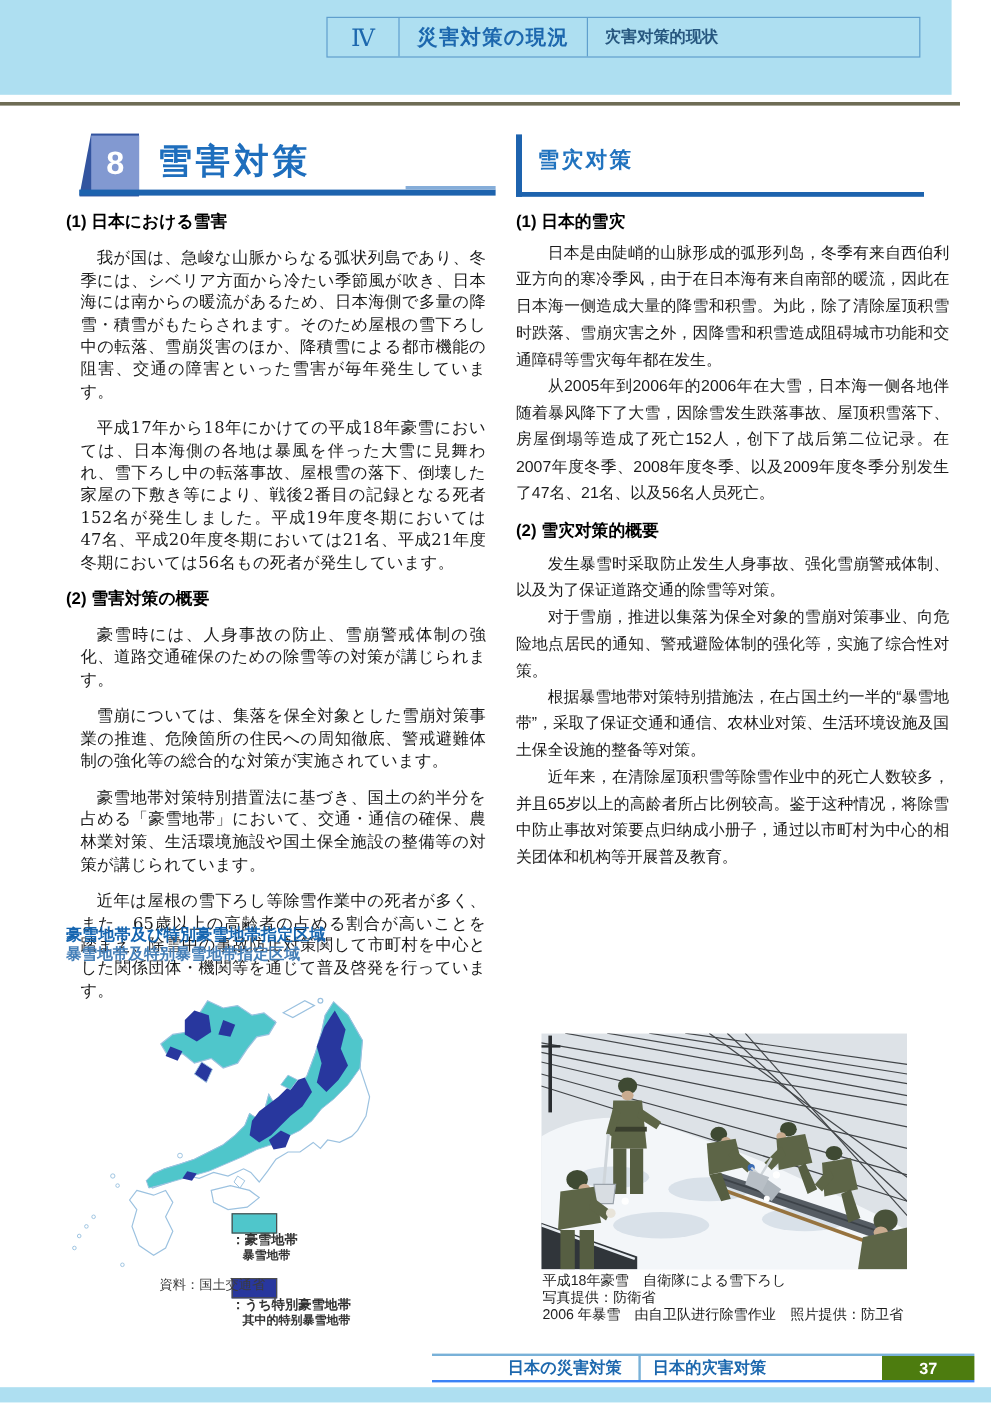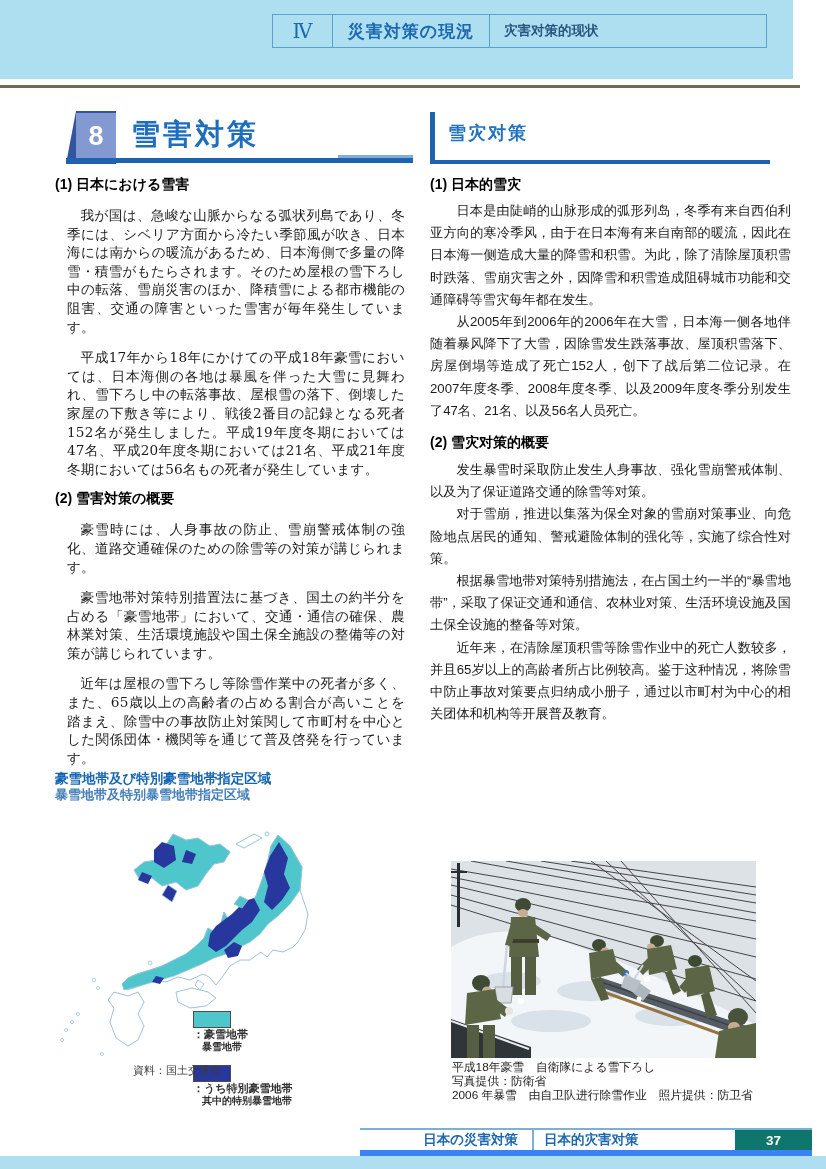--- a/index.html
+++ b/index.html
@@ -47,25 +47,25 @@
   .legend-ja{font-size:11px;font-weight:bold;color:#333;line-height:13px;}
   .legend-zh{font-size:10px;font-weight:bold;color:#333;line-height:12px;padding-left:9px;}
   .map-source{position:absolute;left:133px;top:1063px;font-size:11px;color:#3c3c3c;}
 
   
   .photo-wrap{position:absolute;left:451px;top:861px;width:305px;height:197px;overflow:hidden;}
   .photo-captions{position:absolute;left:452px;top:1061px;width:340px;font-size:11.8px;line-height:13.8px;color:#1d1d1d;}
   .photo-captions div{white-space:nowrap;}
 
   
-  .footer{position:absolute;left:360px;top:1128px;width:452px;height:20px;border-top:2px solid #79b1d8;border-bottom:8px solid #3b82f6;display:flex;align-items:stretch;}
+  .footer{position:absolute;left:360px;top:1128px;width:452px;height:20px;border-top:2px solid #79b1d8;border-bottom:2px solid #3b82f6;display:flex;align-items:stretch;}
   .foot-ja{width:158px;display:flex;align-items:center;justify-content:flex-end;padding-right:14px;color:#1d68ae;font-size:13.5px;font-weight:bold;}
   .foot-div{width:2px;background:#79b1d8;}
   .foot-zh{flex:1;display:flex;align-items:center;padding-left:10px;color:#1d68ae;font-size:13.5px;font-weight:bold;}
-  .foot-page{width:77px;background:#0f766e;color:#fff;display:flex;align-items:center;justify-content:center;font-size:13.5px;font-weight:bold;}
+  .foot-page{width:77px;background:#4d7c0f;color:#fff;display:flex;align-items:center;justify-content:center;font-size:13.5px;font-weight:bold;}
   .bottom-strip{position:absolute;left:0;top:1156px;width:826px;height:13px;background:#aedff1;}
 </style>
 </head>
 <body>
 
 <div class="page">
 
   <div class="band">
     <div class="chapter-box">
       <div class="chap-cell chap-num">Ⅳ</div>
@@ -86,20 +86,21 @@
   <div class="vbar-right"></div>
   <div class="sec-title-zh">雪灾对策</div>
   <div class="bar-right"></div>
 
   <div class="col col-ja">
     <h3 class="sub-h">(1) 日本における雪害</h3>
     <p>我が国は、急峻な山脈からなる弧状列島であり、冬季には、シベリア方面から冷たい季節風が吹き、日本海には南からの暖流があるため、日本海側で多量の降雪・積雪がもたらされます。そのため屋根の雪下ろし中の転落、雪崩災害のほか、降積雪による都市機能の阻害、交通の障害といった雪害が毎年発生しています。</p>
     <p>平成17年から18年にかけての平成18年豪雪においては、日本海側の各地は暴風を伴った大雪に見舞われ、雪下ろし中の転落事故、屋根雪の落下、倒壊した家屋の下敷き等により、戦後2番目の記録となる死者152名が発生しました。平成19年度冬期においては47名、平成20年度冬期においては21名、平成21年度冬期においては56名もの死者が発生しています。</p>
     <h3 class="sub-h later">(2) 雪害対策の概要</h3>
     <p>豪雪時には、人身事故の防止、雪崩警戒体制の強化、道路交通確保のための除雪等の対策が講じられます。</p>
+    <p>雪崩については、集落を保全対象とした雪崩対策事業の推進、危険箇所の住民への周知徹底、警戒避難体制の強化等の総合的な対策が実施されています。</p>
     <p>豪雪地帯対策特別措置法に基づき、国土の約半分を占める「豪雪地帯」において、交通・通信の確保、農林業対策、生活環境施設や国土保全施設の整備等の対策が講じられています。</p>
     <p>近年は屋根の雪下ろし等除雪作業中の死者が多く、また、65歳以上の高齢者の占める割合が高いことを踏まえ、除雪中の事故防止対策関して市町村を中心とした関係団体・機関等を通じて普及啓発を行っています。</p>
   </div>
 
   <div class="col col-zh">
     <h3 class="sub-h">(1) 日本的雪灾</h3>
     <p>日本是由陡峭的山脉形成的弧形列岛，冬季有来自西伯利亚方向的寒冷季风，由于在日本海有来自南部的暖流，因此在日本海一侧造成大量的降雪和积雪。为此，除了清除屋顶积雪时跌落、雪崩灾害之外，因降雪和积雪造成阻碍城市功能和交通障碍等雪灾每年都在发生。</p>
     <p>从2005年到2006年的2006年在大雪，日本海一侧各地伴随着暴风降下了大雪，因除雪发生跌落事故、屋顶积雪落下、房屋倒塌等造成了死亡152人，创下了战后第二位记录。在2007年度冬季、2008年度冬季、以及2009年度冬季分别发生了47名、21名、以及56名人员死亡。</p>
     <h3 class="sub-h later">(2) 雪灾对策的概要</h3>
     <p>发生暴雪时采取防止发生人身事故、强化雪崩警戒体制、以及为了保证道路交通的除雪等对策。</p>

